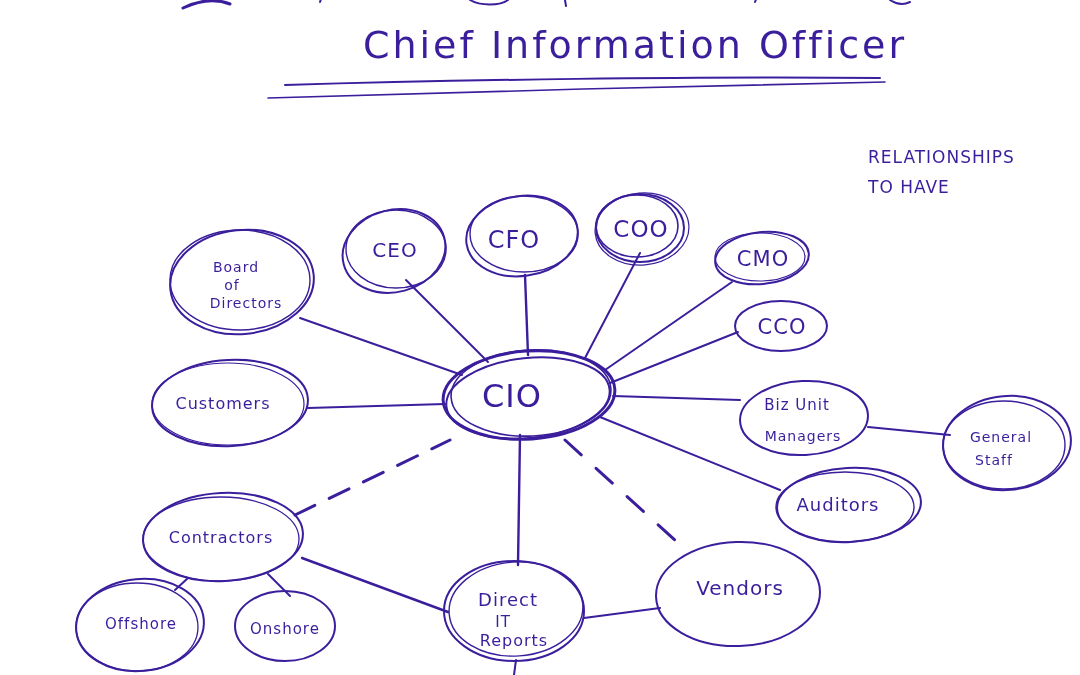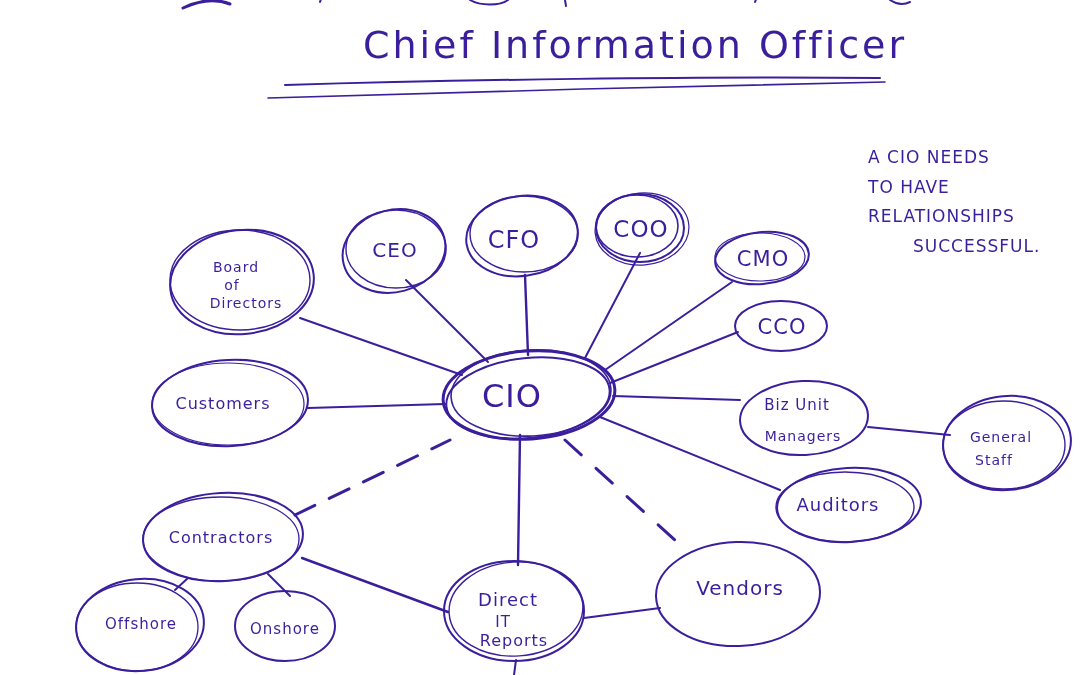--- a/index.html
+++ b/index.html
@@ -153,17 +153,15 @@
     <text class="lbl" x="514" y="646" font-size="16">Reports</text>
   </g>
 
   <g>
     <ellipse class="ink" stroke-width="2" cx="738" cy="594" rx="82" ry="52" transform="rotate(-2 738 594)"></ellipse>
     <text class="lbl" x="740" y="595" font-size="20">Vendors</text>
   </g>
 </svg>
 
 <div class="note">
-  <span>A CIO needs</span>
+  <span>relationships</span>
   <span>to have</span>
-  <span>relationships</span>
-  <span class="indent">successful.</span>
 </div>
 
 </body></html>

